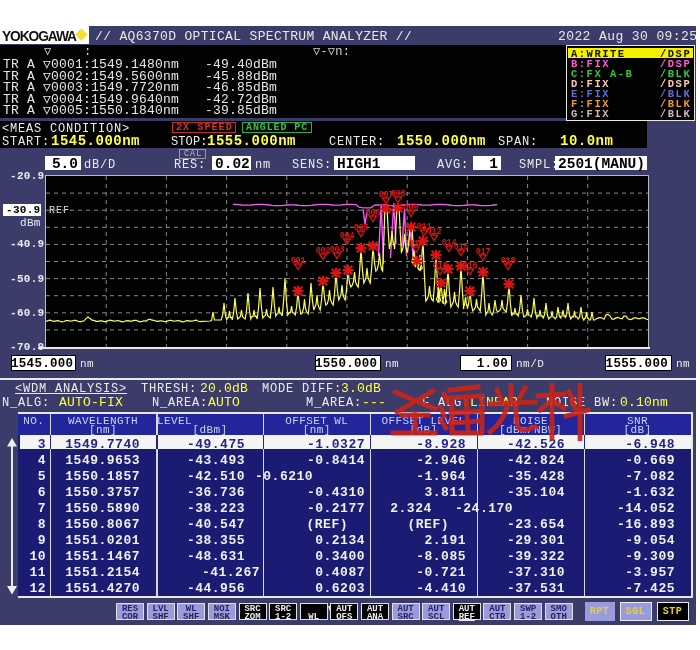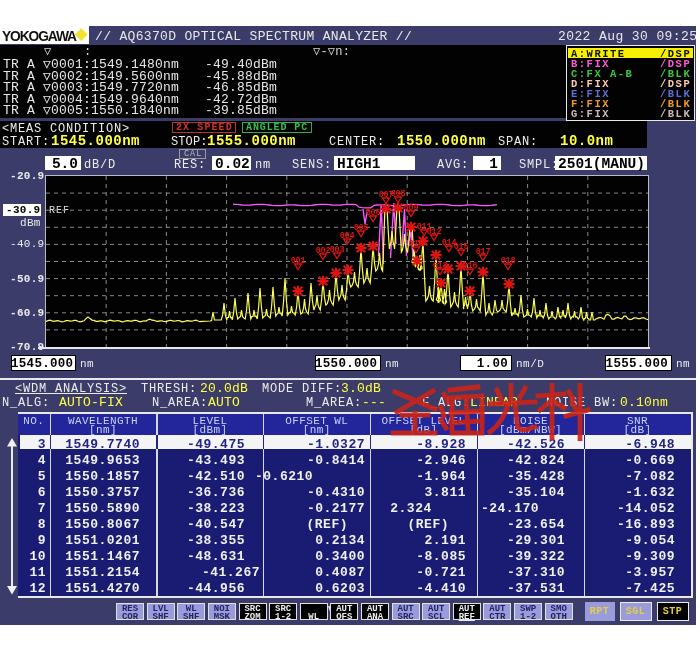--- a/index.html
+++ b/index.html
@@ -70,21 +70,21 @@
 <div class="ab box" style="left:212px;top:156px;width:39px;">0.02</div>
 <div class="ab lbl" style="left:255px;top:159px">nm</div>
 <div class="ab lbl" style="left:292px;top:159px">SENS:</div>
 <div class="ab box" style="left:334px;top:156px;width:81px;text-align:left">HIGH1</div>
 <div class="ab lbl" style="left:437px;top:159px">AVG:</div>
 <div class="ab box" style="left:473px;top:156px;width:28px;">1</div>
 <div class="ab lbl" style="left:519px;top:159px">SMPL:</div>
 <div class="ab box" style="left:555px;top:156px;width:92px;text-align:center;letter-spacing:0">2501(MANU)</div>
 <div class="ab" style="left:45px;top:175px;width:604px;height:173px;background:#020202;border:1px solid #b9b9c8"></div>
 <div class="ab" style="left:10px;top:171.0px;width:34px;text-align:right;color:#ececec;font-size:11px;letter-spacing:.3px;font-weight:bold">-20.9</div>
-<div class="ab" style="left:10px;top:239.4px;width:34px;text-align:right;color:#ececec;font-size:11px;letter-spacing:.3px;font-weight:normal">-40.9</div>
+<div class="ab" style="left:10px;top:239.4px;width:34px;text-align:right;color:#ececec;font-size:11px;letter-spacing:.3px;font-weight:bold">-40.9</div>
 <div class="ab" style="left:10px;top:273.6px;width:34px;text-align:right;color:#ececec;font-size:11px;letter-spacing:.3px;font-weight:bold">-50.9</div>
 <div class="ab" style="left:10px;top:307.8px;width:34px;text-align:right;color:#ececec;font-size:11px;letter-spacing:.3px;font-weight:bold">-60.9</div>
 <div class="ab" style="left:10px;top:342.0px;width:34px;text-align:right;color:#ececec;font-size:11px;letter-spacing:.3px;font-weight:bold">-70.9</div>
 <div class="ab" style="left:3px;top:203.5px;width:38px;height:12.5px;background:#fff"></div>
 <div class="ab" style="left:6px;top:205px;width:34px;color:#000;font-size:11px;letter-spacing:.3px;font-weight:bold">-30.9</div>
 <div class="ab" style="left:20px;top:217.5px;color:#ececec;font-size:11px;letter-spacing:.3px">dBm</div>
 <div class="ab" style="left:49px;top:205.5px;color:#e0e0e0;font-size:10px;letter-spacing:1px">REF</div>
 <svg class="ab" style="left:46px;top:176px" width="602" height="171" viewBox="0 0 602 171">
     <line x1="0" y1="17.1" x2="602" y2="17.1" stroke="#8a8a8a" stroke-width="1" stroke-dasharray="4,4"></line>
     <line x1="0" y1="34.2" x2="602" y2="34.2" stroke="#8a8a8a" stroke-width="1" stroke-dasharray="4,4"></line>
@@ -282,21 +282,21 @@
 <div class="ab lbl" style="left:546px;top:397px">NOISE BW:</div>
 <div class="ab ylw" style="left:620px;top:396px">0.10nm</div>
 <div class="ab" style="left:18px;top:412px;width:673px;height:2px;background:#e8e8e8"></div>
 <div class="ab" style="left:18px;top:414px;width:673px;height:21px;background:#23269b"></div>
 <div class="ab" style="left:18px;top:435px;width:673px;height:161px;background:#191c72"></div>
 <div class="ab" style="left:691px;top:412px;width:2px;height:186px;background:#e8e8e8"></div>
 <div class="ab" style="left:18px;top:596px;width:675px;height:2px;background:#e8e8e8"></div>
 <div class="ab" style="left:-19.2px;top:416px;width:106px;text-align:center;color:#c8d2f8;font-size:11px;letter-spacing:.4px">NO.</div>
 <div class="ab" style="left:50.0px;top:416px;width:106px;text-align:center;color:#c8d2f8;font-size:11px;letter-spacing:.4px">WAVELENGTH</div>
 <div class="ab" style="left:50.0px;top:425px;width:106px;text-align:center;color:#c8d2f8;font-size:11px;letter-spacing:.4px">[nm]</div>
-<div class="ab" style="left:156.9px;top:416px;width:106px;text-align:center;color:#c8d2f8;font-size:11px;letter-spacing:.4px">LEVEL</div>
+<div class="ab" style="left:156.9px;top:416px;width:106px;color:#c8d2f8;font-size:11px;letter-spacing:.4px">LEVEL</div>
 <div class="ab" style="left:156.9px;top:425px;width:106px;text-align:center;color:#c8d2f8;font-size:11px;letter-spacing:.4px">[dBm]</div>
 <div class="ab" style="left:263.8px;top:416px;width:106px;text-align:center;color:#c8d2f8;font-size:11px;letter-spacing:.4px">OFFSET WL</div>
 <div class="ab" style="left:263.8px;top:425px;width:106px;text-align:center;color:#c8d2f8;font-size:11px;letter-spacing:.4px">[nm]</div>
 <div class="ab" style="left:370.6px;top:416px;width:106px;text-align:center;color:#c8d2f8;font-size:11px;letter-spacing:.4px">OFFSET LEVEL</div>
 <div class="ab" style="left:370.6px;top:425px;width:106px;text-align:center;color:#c8d2f8;font-size:11px;letter-spacing:.4px">[dB]</div>
 <div class="ab" style="left:477.5px;top:416px;width:106px;text-align:center;color:#c8d2f8;font-size:11px;letter-spacing:.4px">NOISE</div>
 <div class="ab" style="left:477.5px;top:425px;width:106px;text-align:center;color:#c8d2f8;font-size:11px;letter-spacing:.4px">[dBm/NBW]</div>
 <div class="ab" style="left:584.5px;top:416px;width:106px;text-align:center;color:#c8d2f8;font-size:11px;letter-spacing:.4px">SNR</div>
 <div class="ab" style="left:584.5px;top:425px;width:106px;text-align:center;color:#c8d2f8;font-size:11px;letter-spacing:.4px">[dB]</div>
 <div class="ab" style="left:49.5px;top:414px;width:1.2px;height:182px;background:#d8d8d8"></div>
@@ -331,21 +331,21 @@
 <div class="ab tbl" style="left:135px;top:485.9px;width:110px;text-align:right">-36.736</div>
 <div class="ab tbl" style="left:255px;top:485.9px;width:110px;text-align:right">-0.4310</div>
 <div class="ab tbl" style="left:356px;top:485.9px;width:110px;text-align:right">3.811</div>
 <div class="ab tbl" style="left:455px;top:485.9px;width:110px;text-align:right">-35.104</div>
 <div class="ab tbl" style="left:565px;top:485.9px;width:110px;text-align:right">-1.632</div>
 <div class="ab tbl" style="left:-64px;top:501.8px;width:110px;text-align:right">7</div>
 <div class="ab tbl" style="left:30px;top:501.8px;width:110px;text-align:right">1550.5890</div>
 <div class="ab tbl" style="left:135px;top:501.8px;width:110px;text-align:right">-38.223</div>
 <div class="ab tbl" style="left:255px;top:501.8px;width:110px;text-align:right">-0.2177</div>
 <div class="ab tbl" style="left:356px;top:501.8px;width:110px;text-align:center">2.324</div>
-<div class="ab tbl" style="left:455px;top:501.8px;width:110px;text-align:center">-24.170</div>
+<div class="ab tbl" style="left:455px;top:501.8px;width:110px;text-align:left">-24.170</div>
 <div class="ab tbl" style="left:565px;top:501.8px;width:110px;text-align:right">-14.052</div>
 <div class="ab tbl" style="left:-64px;top:517.8px;width:110px;text-align:right">8</div>
 <div class="ab tbl" style="left:30px;top:517.8px;width:110px;text-align:right">1550.8067</div>
 <div class="ab tbl" style="left:135px;top:517.8px;width:110px;text-align:right">-40.547</div>
 <div class="ab tbl" style="left:238px;top:517.8px;width:110px;text-align:right">(REF)</div>
 <div class="ab tbl" style="left:339px;top:517.8px;width:110px;text-align:right">(REF)</div>
 <div class="ab tbl" style="left:455px;top:517.8px;width:110px;text-align:right">-23.654</div>
 <div class="ab tbl" style="left:565px;top:517.8px;width:110px;text-align:right">-16.893</div>
 <div class="ab tbl" style="left:-64px;top:533.7px;width:110px;text-align:right">9</div>
 <div class="ab tbl" style="left:30px;top:533.7px;width:110px;text-align:right">1551.0201</div>

